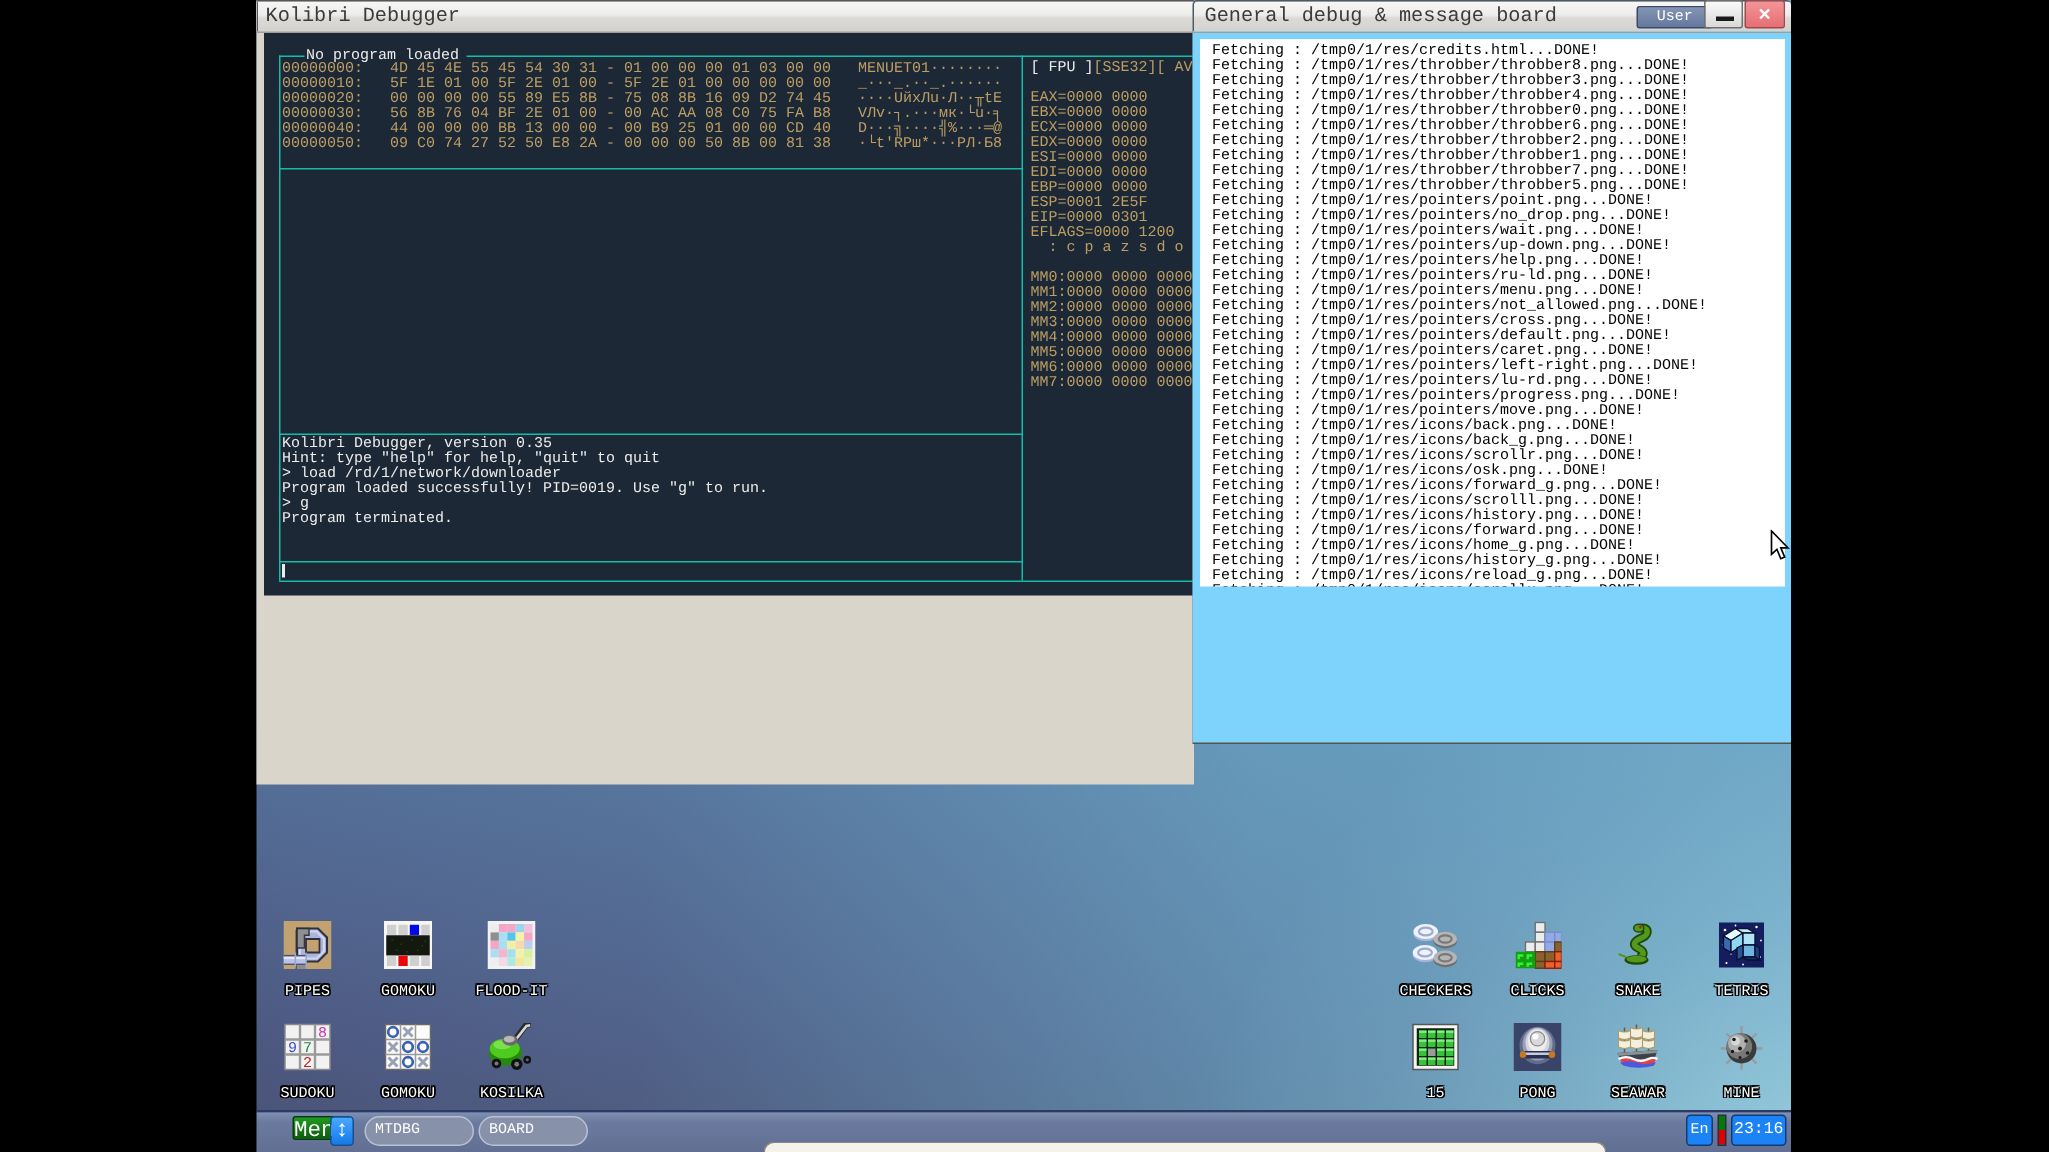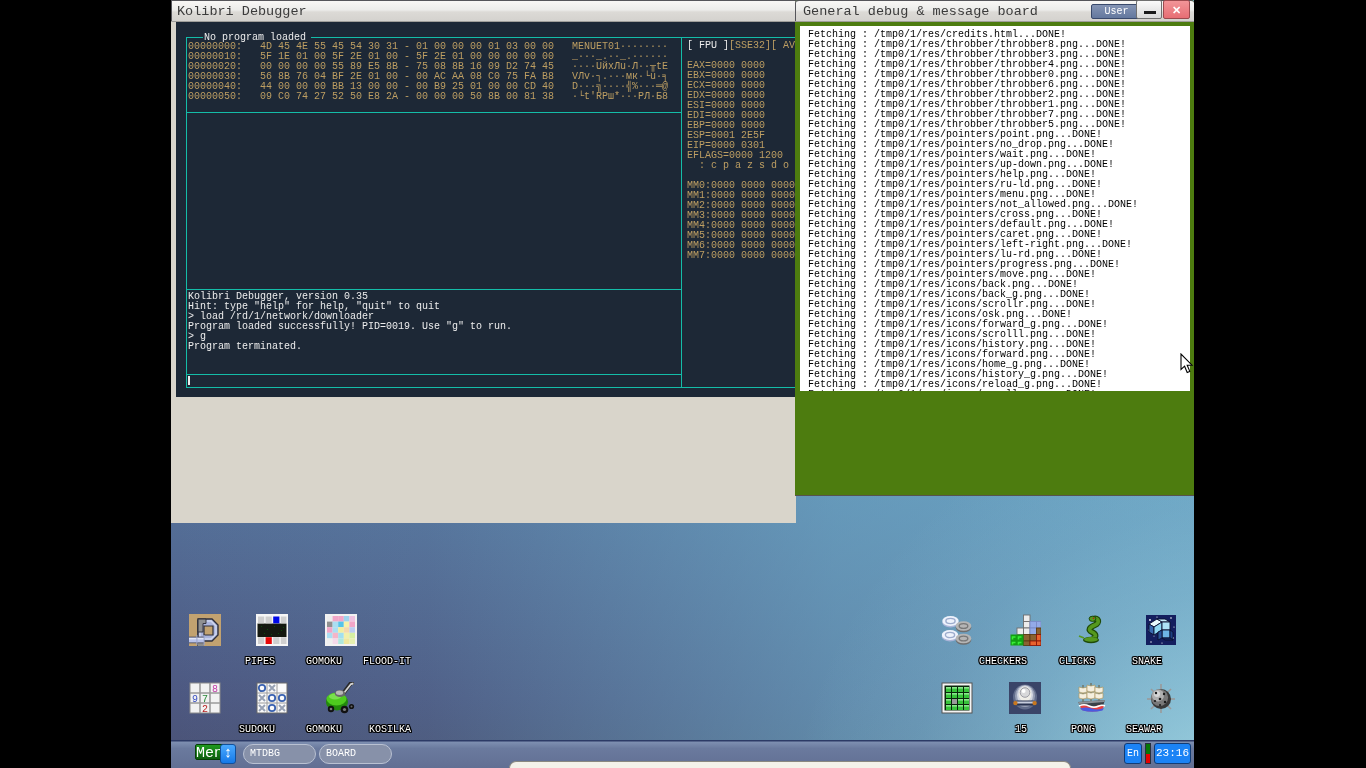--- a/index.html
+++ b/index.html
@@ -10,42 +10,42 @@
   linear-gradient(to bottom, #5e8ab0 0%, #5a80a8 40%, #577aa2 55%, #526790 75%, #4d5881 91%, #4a5274 100%);}
 pre{font-family:"Liberation Mono",monospace;font-size:10px;line-height:10px;letter-spacing:0}
 
 #dbg{position:absolute;left:171px;top:0;width:625px;height:523px;background:#d9d5cb;z-index:2}
 #dbg .title{position:absolute;left:0;top:0;width:625px;height:22px;background:linear-gradient(#f8f7f5 0%,#ececea 45%,#dcdad6 55%,#d4d2ce 100%);border-bottom:1px solid #a09e9a;border-top:1px solid #55555a;box-shadow:inset 1px 0 0 #55555a;color:#3b3b3b;font-size:13.5px;line-height:21px;padding-left:6px;white-space:pre}
 #dbg .content{position:absolute;left:5px;top:22px;width:620px;height:375px;background:#1d2836;overflow:hidden}
 .tl{position:absolute;background:#14bca8}
 #dbg pre{color:#bd9e62;position:absolute;white-space:pre}
 #dbg .wh{color:#ececec}
 
-#board{position:absolute;left:795px;top:0;width:399px;height:495px;background:#4d7c0f;z-index:3;border-radius:3px 3px 0 0;box-shadow:0 1px 0 #57534c}
+#board{position:absolute;left:795px;top:0;width:399px;height:495px;background:#7dd3fc;z-index:3;border-radius:3px 3px 0 0;box-shadow:0 1px 0 #57534c}
 #board .title{position:absolute;left:0;top:0;width:399px;height:22px;background:linear-gradient(#f8f7f5 0%,#ececea 45%,#dcdad6 55%,#d4d2ce 100%);border-bottom:1px solid #a09e9a;border-top:1px solid #55555a;box-shadow:inset 1px 0 0 #55555a;color:#3b3b3b;font-size:13.5px;line-height:21px;padding-left:8px;white-space:pre;border-radius:3px 3px 0 0}
 #board .content{position:absolute;left:5px;top:26px;width:390px;height:365px;background:#ffffff;overflow:hidden}
 #board pre{color:#000;position:absolute;left:8px;top:4px;white-space:pre}
 .userbtn{position:absolute;left:296px;top:4px;width:51px;height:15px;background:linear-gradient(#8494b4,#64789e);border:1px solid #39496b;border-radius:2px;color:#fff;font-size:10px;line-height:13px;text-align:center}
 .minbtn{position:absolute;left:341px;top:0px;width:26px;height:19px;background:linear-gradient(#fbfbfb,#d8d8d8);border:1px solid #707070;border-radius:2px}
 .minbtn div{position:absolute;left:7px;top:10px;width:12px;height:3px;background:#1a1a1a}
 .closebtn{position:absolute;left:368px;top:0px;width:27px;height:19px;background:linear-gradient(#f29598,#e76e74);border:1px solid #9c4a4e;border-radius:2px;color:#fff;font-size:11px;line-height:18px;text-align:center;font-family:"Liberation Sans",sans-serif;font-weight:bold}
 
 #taskbar{position:absolute;left:0px;top:740px;width:1023px;height:28px;background:linear-gradient(#2c3a66 0,#2c3a66 1px,#7789ab 2px,#68779a 45%,#61709371 100%),#66759a}
 #taskbar{background:linear-gradient(to bottom,#2c3a66 0px,#2c3a66 1px,#7e8fb1 2px,#6a7a9e 30%,#626f93 100%)}
 .tbtn{position:absolute;color:#fff;font-size:10px}
 #menubtn{position:absolute;left:24px;top:4px;width:38px;height:16px;background:linear-gradient(#1f9a1f,#0d5e0d);border:1px solid #063f06;border-radius:2px;color:#fff;font-size:15px;line-height:18px;text-align:center}
 #updn{position:absolute;left:49px;top:4px;width:16px;height:20px;background:linear-gradient(#4aa9ff,#1579e8);border:1px solid #11509c;border-radius:3px;color:#fff;font-size:15px;line-height:18px;text-align:center;font-weight:bold}
 .taskbtn{position:absolute;top:4px;width:73px;height:20px;background:#8791a9;border:1px solid #b9c1d2;border-radius:10px;color:#fff;font-size:10px;line-height:18px;padding-left:6px}
 #enbtn{position:absolute;left:953px;top:3px;width:18px;height:21px;background:#1b83f5;border:1px solid #123c75;border-radius:3px;color:#fff;font-size:10px;line-height:19px;text-align:center}
 #ind{position:absolute;left:974px;top:3px;width:6px;height:21px;background:linear-gradient(#067806 0 50%,#e50000 50% 100%);border:1px solid #28303f}
 #clock{position:absolute;left:983px;top:3px;width:37px;height:21px;background:#1b83f5;border:1px solid #123c75;border-radius:3px;color:#fff;font-size:11px;line-height:19px;text-align:center}
 #tooltip{position:absolute;left:338px;top:761px;width:562px;height:8px;background:#f4f2ea;border:1px solid #8a8880;border-bottom:none;border-radius:7px 7px 0 0;z-index:5}
 
 .icon{position:absolute;width:32px;height:32px}
-.ilabel{position:absolute;width:140px;text-align:right;color:#fff;font-size:10px;line-height:10px;letter-spacing:0;white-space:pre;text-shadow:1px 0 0 #000,-1px 0 0 #000,0 1px 0 #000,0 -1px 0 #000,1px 1px 0 #000,-1px -1px 0 #000,1px -1px 0 #000,-1px 1px 0 #000}
+.ilabel{position:absolute;width:140px;text-align:center;color:#fff;font-size:10px;line-height:10px;letter-spacing:0;white-space:pre;text-shadow:1px 0 0 #000,-1px 0 0 #000,0 1px 0 #000,0 -1px 0 #000,1px 1px 0 #000,-1px -1px 0 #000,1px -1px 0 #000,-1px 1px 0 #000}
 </style></head>
 <body>
 <div id="screen">
   <div id="icons">
 
   <svg class="icon" style="left:18px;top:614px" viewBox="0 0 32 32">
     <rect x="0" y="0" width="32" height="32" fill="#c2a270"></rect>
     <rect x="8" y="6" width="7" height="26" fill="#8d8d8d"></rect>
     <line x1="8.5" y1="6" x2="8.5" y2="32" stroke="#5a5a5a" stroke-width="1"></line>
     <polygon points="9,5 23,5 29,11 29,21 23,27 9,27" fill="#aab4dd" stroke="#30303a" stroke-width="1.4"></polygon>

